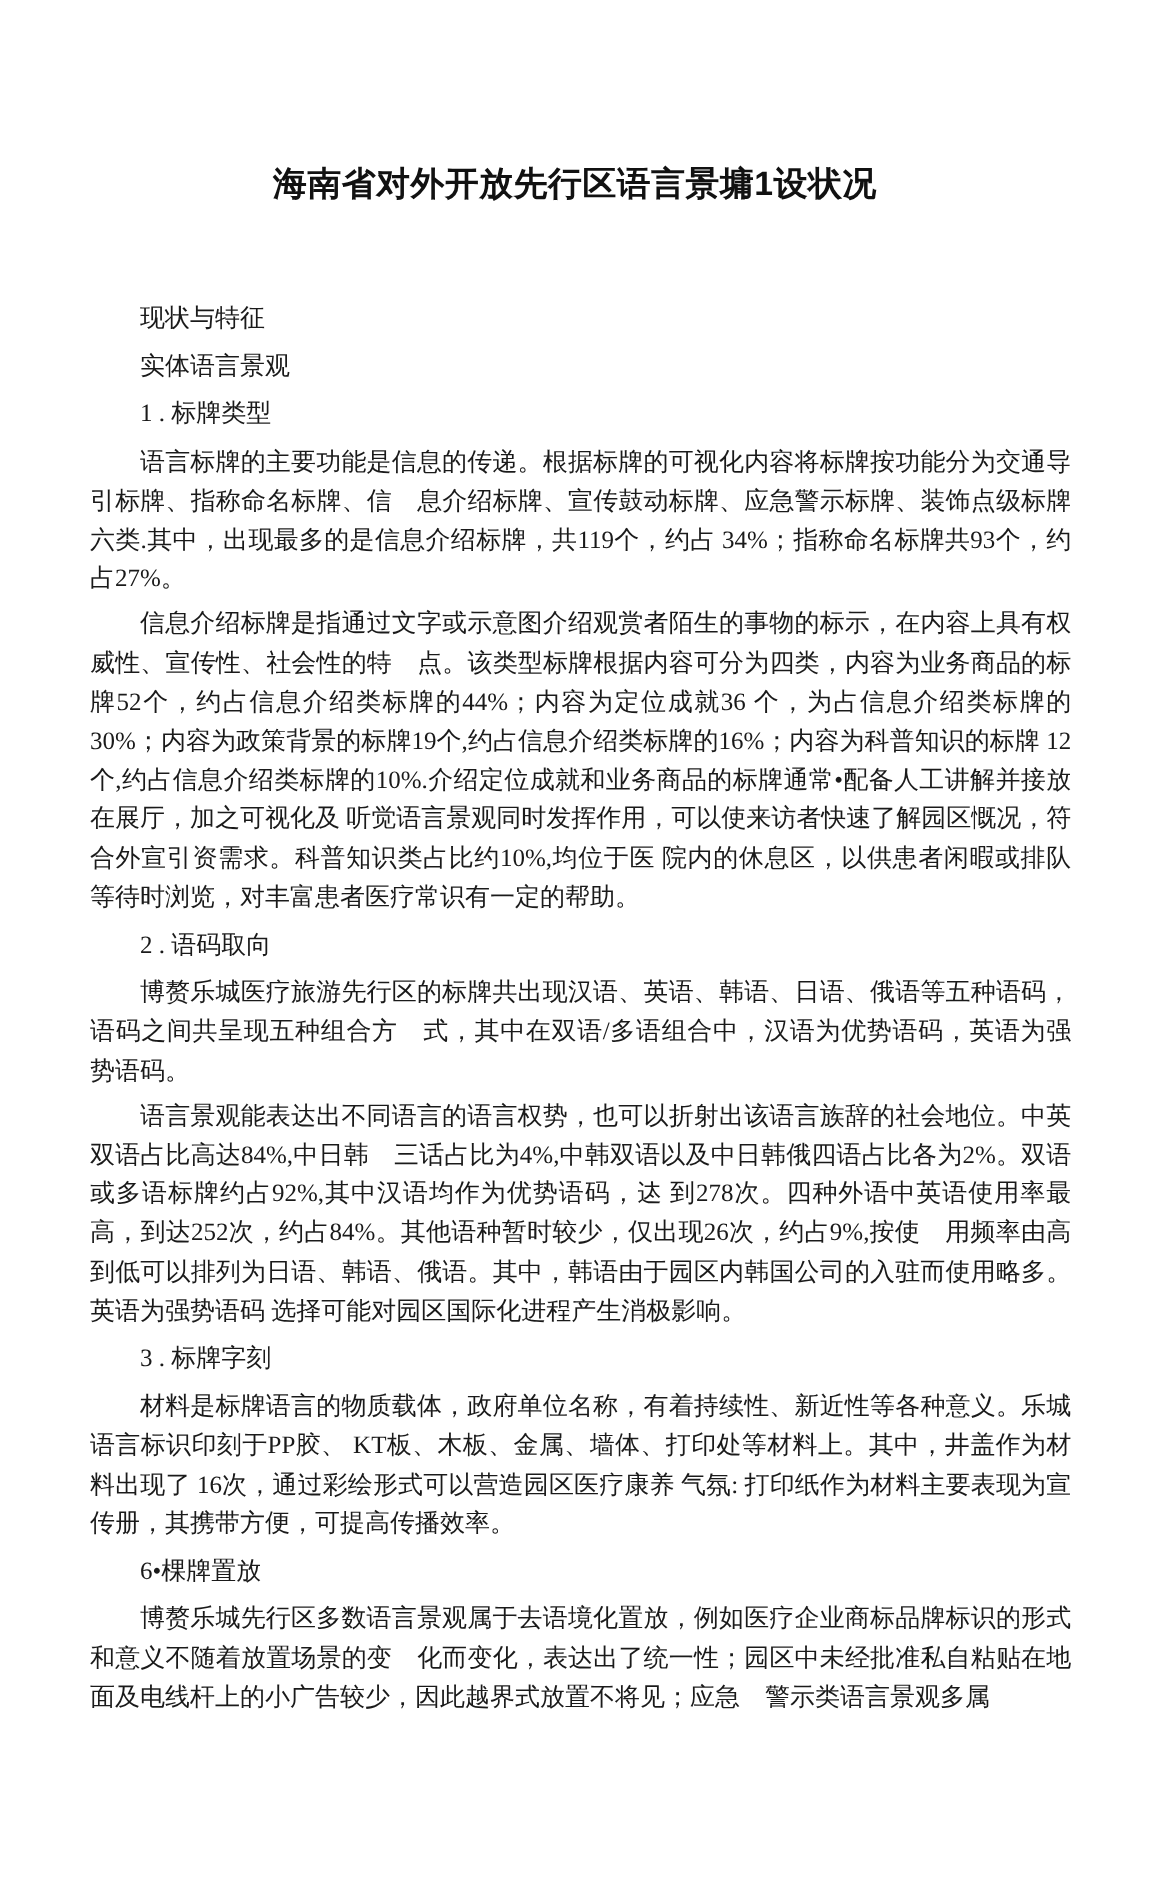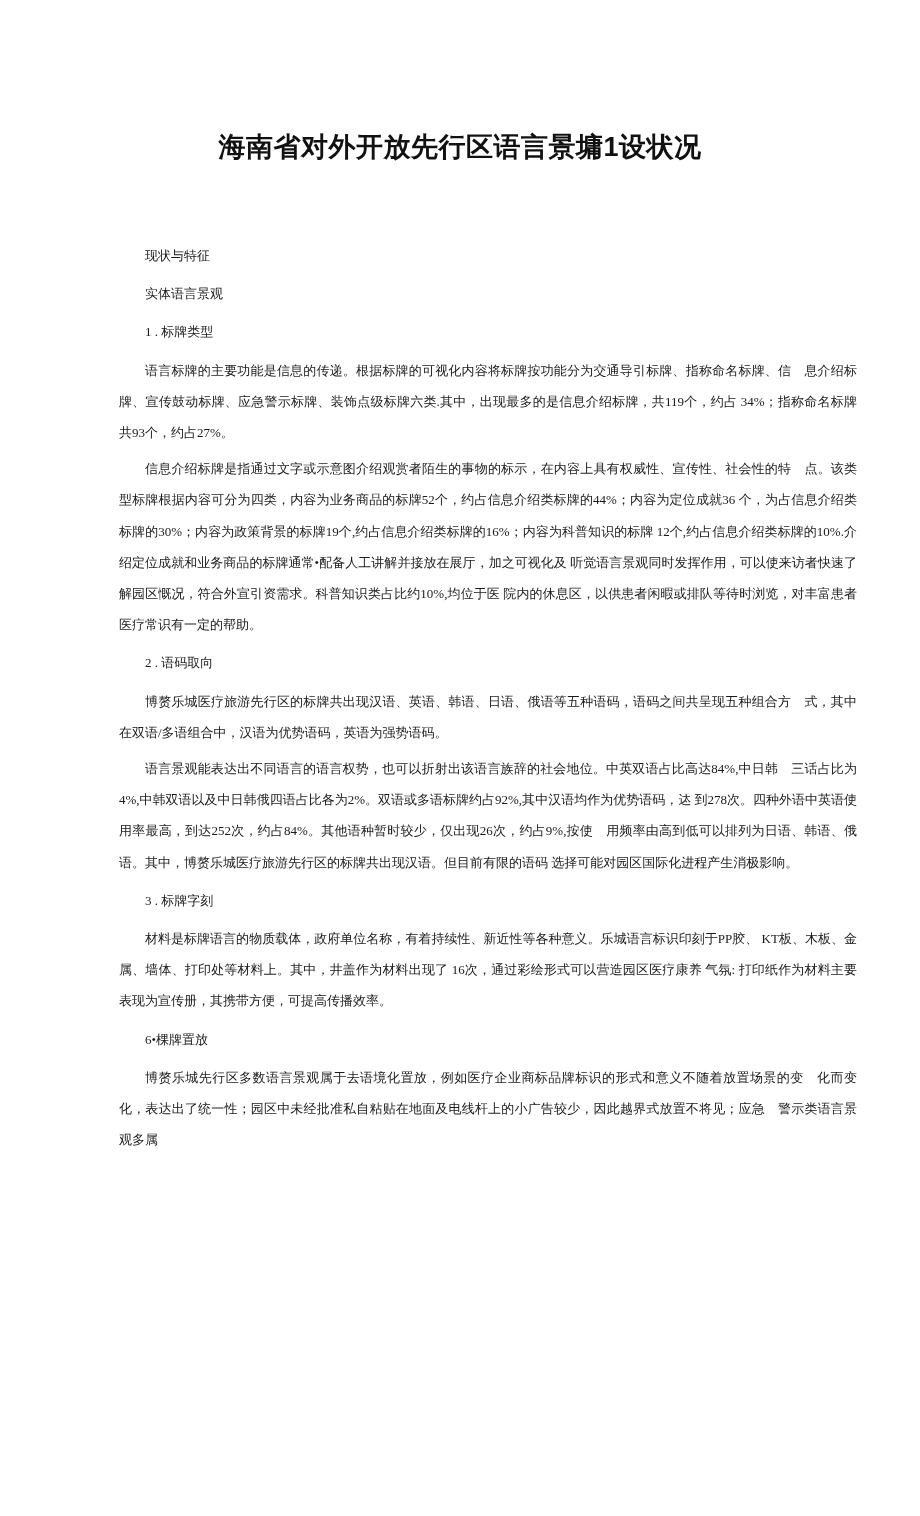--- a/index.html
+++ b/index.html
@@ -21,24 +21,24 @@
     text-align: center;
     font-family: "Liberation Sans", sans-serif;
     font-weight: 700;
     font-size: 27px;
     letter-spacing: 0.5px;
     color: #111111;
     line-height: 38px;
   }
   .content {
     margin-top: 74px;
-    padding-left: 119px;
+    padding-left: 72px;
     padding-right: 63px;
     font-family: "Liberation Serif", serif;
-    font-size: 13px;
+    font-size: 20px;
     line-height: 31.2px;
     color: #1a1a1a;
   }
   .content .h {
     margin: 7px 0;
     text-indent: 2em;
     font-weight: 400;
   }
   .content .para {
     margin: 0 0 5px 0;
@@ -53,19 +53,19 @@
   <h1 class="doc-title">海南省对外开放先行区语言景墉1设状况</h1>
 
   <div class="content">
     <p class="h">现状与特征</p>
     <p class="h">实体语言景观</p>
     <p class="h">1 . 标牌类型</p>
     <p class="para">语言标牌的主要功能是信息的传递。根据标牌的可视化内容将标牌按功能分为交通导引标牌、指称命名标牌、信　息介绍标牌、宣传鼓动标牌、应急警示标牌、装饰点级标牌六类.其中，出现最多的是信息介绍标牌，共119个，约占 34%；指称命名标牌共93个，约占27%。</p>
     <p class="para">信息介绍标牌是指通过文字或示意图介绍观赏者陌生的事物的标示，在内容上具有权威性、宣传性、社会性的特　点。该类型标牌根据内容可分为四类，内容为业务商品的标牌52个，约占信息介绍类标牌的44%；内容为定位成就36 个，为占信息介绍类标牌的30%；内容为政策背景的标牌19个,约占信息介绍类标牌的16%；内容为科普知识的标牌 12个,约占信息介绍类标牌的10%.介绍定位成就和业务商品的标牌通常•配备人工讲解并接放在展厅，加之可视化及 听觉语言景观同时发挥作用，可以使来访者快速了解园区慨况，符合外宣引资需求。科普知识类占比约10%,均位于医 院内的休息区，以供患者闲暇或排队等待时浏览，对丰富患者医疗常识有一定的帮助。</p>
     <p class="h">2 . 语码取向</p>
     <p class="para">博赘乐城医疗旅游先行区的标牌共出现汉语、英语、韩语、日语、俄语等五种语码，语码之间共呈现五种组合方　式，其中在双语/多语组合中，汉语为优势语码，英语为强势语码。</p>
-    <p class="para">语言景观能表达出不同语言的语言权势，也可以折射出该语言族辞的社会地位。中英双语占比高达84%,中日韩　三话占比为4%,中韩双语以及中日韩俄四语占比各为2%。双语或多语标牌约占92%,其中汉语均作为优势语码，迏 到278次。四种外语中英语使用率最高，到达252次，约占84%。其他语种暂时较少，仅出现26次，约占9%,按使　用频率由高到低可以排列为日语、韩语、俄语。其中，博赘乐城医疗旅游先行区的标牌共出现汉语。但目前有限的语码 选择可能对园区国际化进程产生消极影响。</p>
+    <p class="para">语言景观能表达出不同语言的语言权势，也可以折射出该语言族辞的社会地位。中英双语占比高达84%,中日韩　三话占比为4%,中韩双语以及中日韩俄四语占比各为2%。双语或多语标牌约占92%,其中汉语均作为优势语码，迏 到278次。四种外语中英语使用率最高，到达252次，约占84%。其他语种暂时较少，仅出现26次，约占9%,按使　用频率由高到低可以排列为日语、韩语、俄语。其中，韩语由于园区内韩国公司的入驻而使用略多。英语为强势语码 选择可能对园区国际化进程产生消极影响。</p>
     <p class="h">3 . 标牌字刻</p>
     <p class="para">材料是标牌语言的物质载体，政府单位名称，有着持续性、新近性等各种意义。乐城语言标识印刻于PP胶、 KT板、木板、金属、墙体、打印处等材料上。其中，井盖作为材料出现了 16次，通过彩绘形式可以营造园区医疗康养 气氛: 打印纸作为材料主要表现为宣传册，其携带方便，可提高传播效率。</p>
     <p class="h">6•棵牌置放</p>
     <p class="para">博赘乐城先行区多数语言景观属于去语境化置放，例如医疗企业商标品牌标识的形式和意义不随着放置场景的变　化而变化，表达出了统一性；园区中未经批准私自粘贴在地面及电线杆上的小广告较少，因此越界式放置不将见；应急　警示类语言景观多属</p>
   </div>
 </div>
 
 </body></html>

